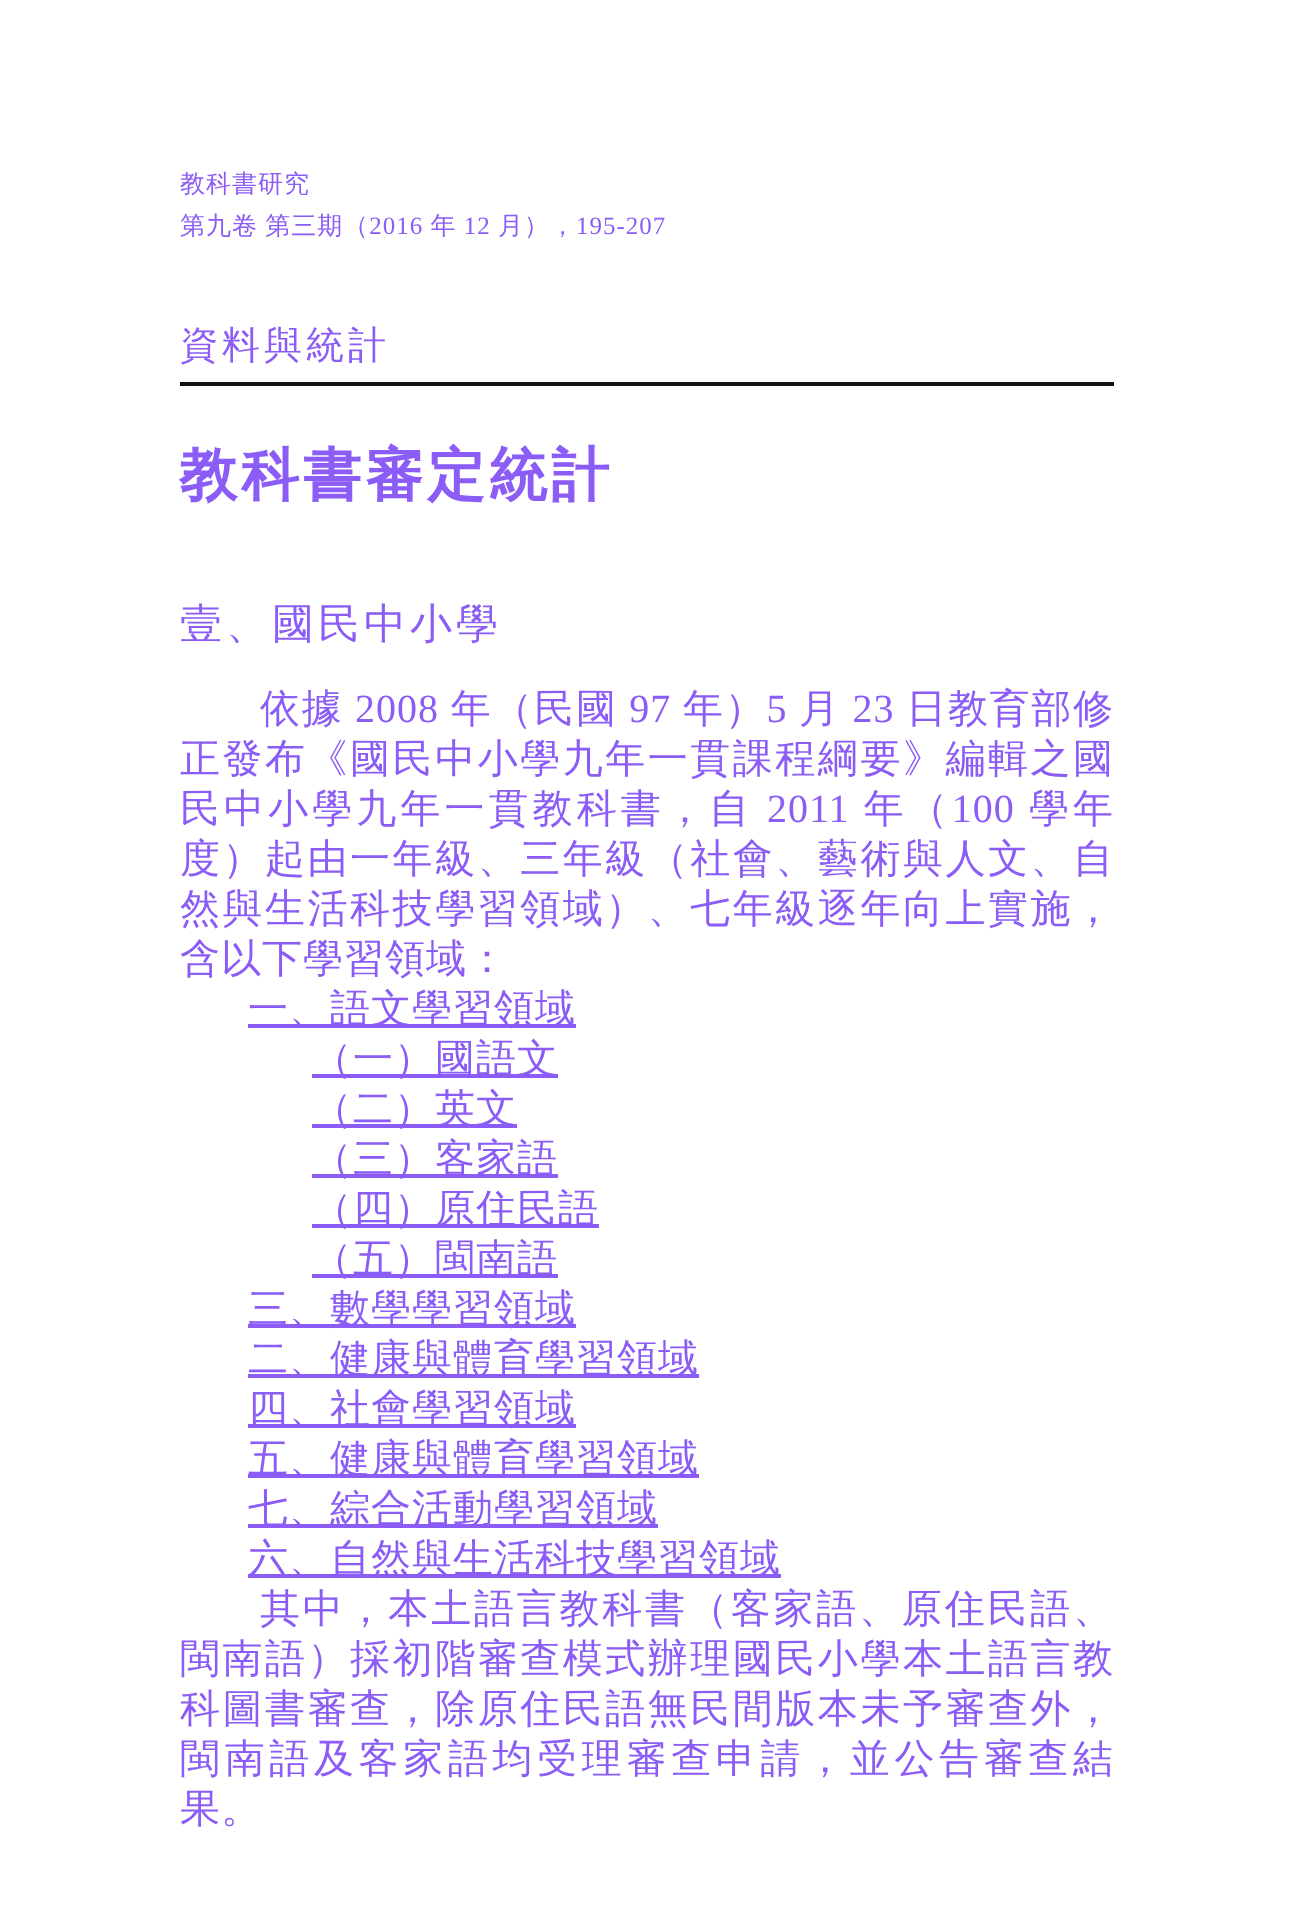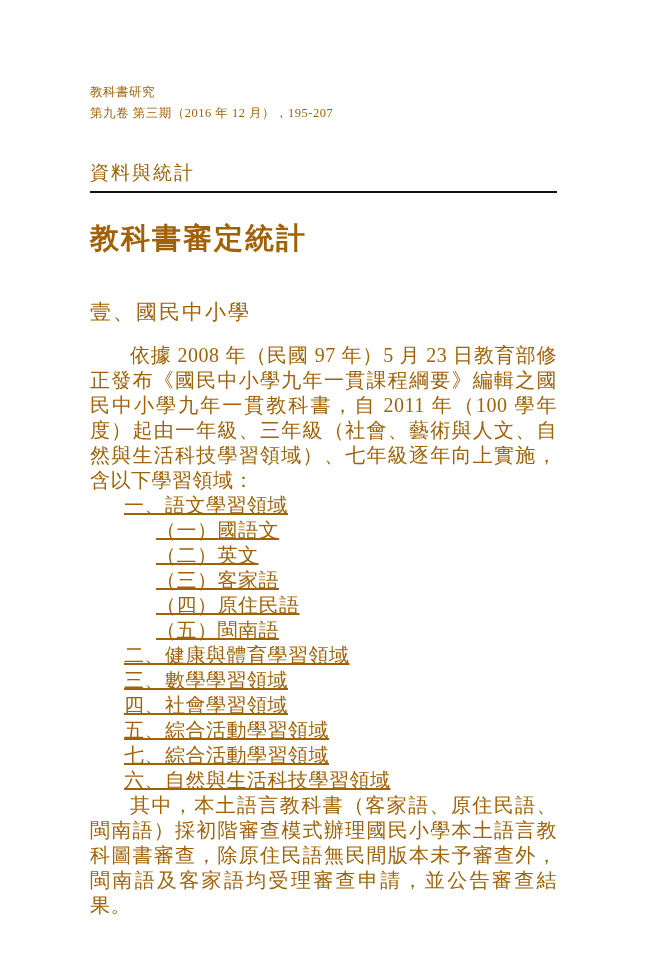--- a/index.html
+++ b/index.html
@@ -6,21 +6,21 @@
   html, body {
     background: #e9e9e9;
     font-family: "Liberation Serif", "DejaVu Serif", serif;
   }
   .page {
     position: relative;
     width: 646px;
     height: 953px;
     margin: 0 auto;
     background: #ffffff;
-    color: #a16207;
+    color: #8b5cf6;
     overflow: hidden;
   }
   .content {
     position: absolute;
     left: 90px;
     top: 0;
     width: 467px;
   }
   .journal-header {
     margin-top: 82px;
@@ -83,24 +83,24 @@
     <div class="body-text">
       <p class="para indent">依據 2008 年（民國 97 年）5 月 23 日教育部修正發布《國民中小學九年一貫課程綱要》編輯之國民中小學九年一貫教科書，自 2011 年（100 學年度）起由一年級、三年級（社會、藝術與人文、自然與生活科技學習領域）、七年級逐年向上實施，含以下學習領域：</p>
 
       <ul class="learning-list">
         <li class="lv1">一、語文學習領域</li>
         <li class="lv2">（一）國語文</li>
         <li class="lv2">（二）英文</li>
         <li class="lv2">（三）客家語</li>
         <li class="lv2">（四）原住民語</li>
         <li class="lv2">（五）閩南語</li>
+        <li class="lv1">三、數學學習領域</li>
         <li class="lv1">二、健康與體育學習領域</li>
-        <li class="lv1">三、數學學習領域</li>
         <li class="lv1">四、社會學習領域</li>
-        <li class="lv1">五、綜合活動學習領域</li>
+        <li class="lv1">五、健康與體育學習領域</li>
         <li class="lv1">七、綜合活動學習領域</li>
         <li class="lv1">六、自然與生活科技學習領域</li>
       </ul>
 
       <p class="para indent">其中，本土語言教科書（客家語、原住民語、閩南語）採初階審查模式辦理國民小學本土語言教科圖書審查，除原住民語無民間版本未予審查外，閩南語及客家語均受理審查申請，並公告審查結果。</p>
     </div>
 
   </div>
 </div>
 

